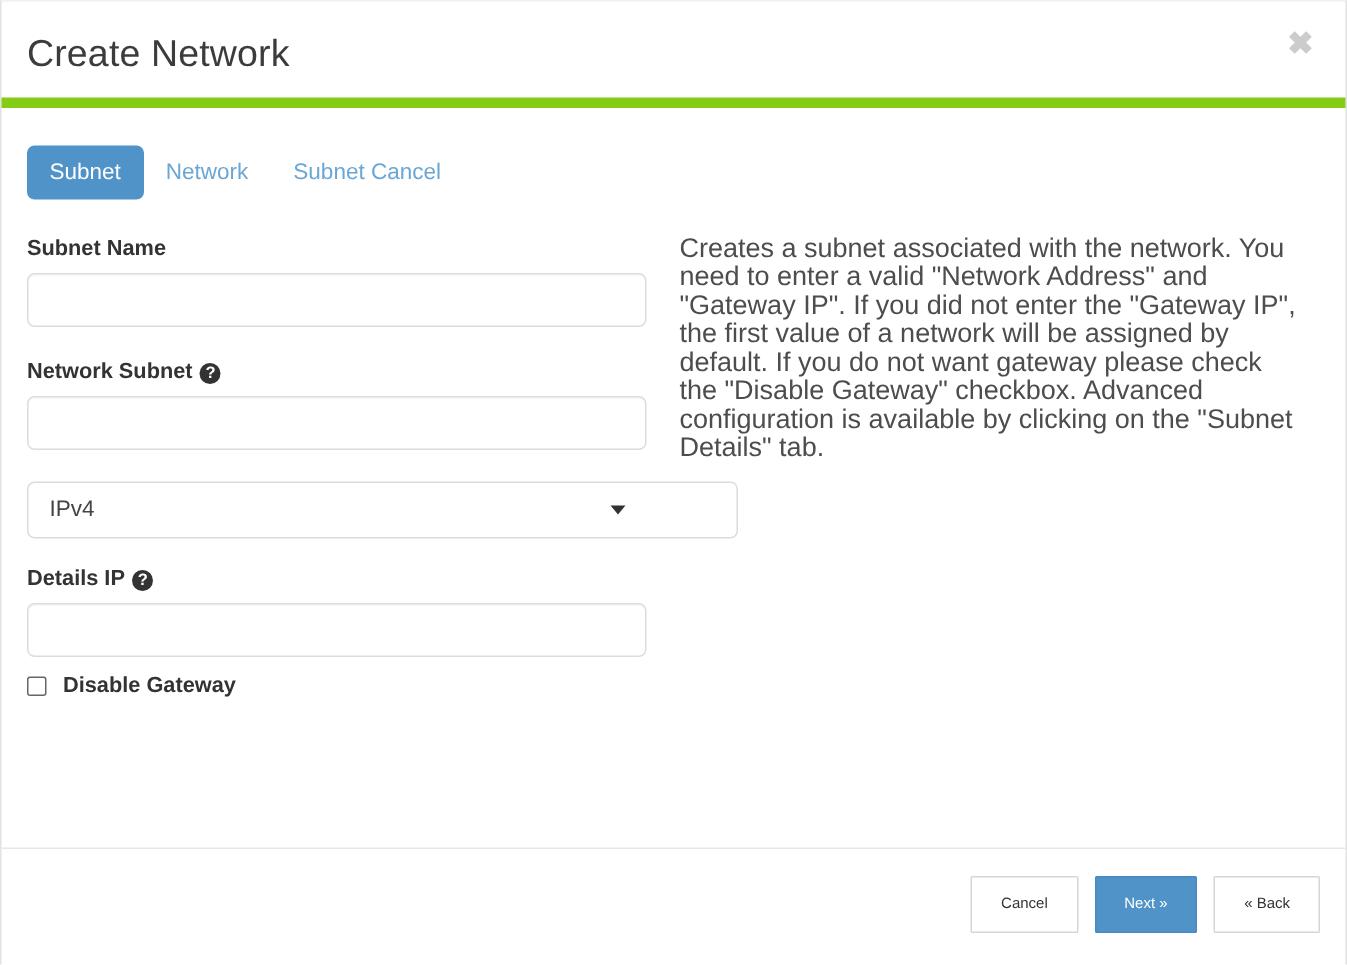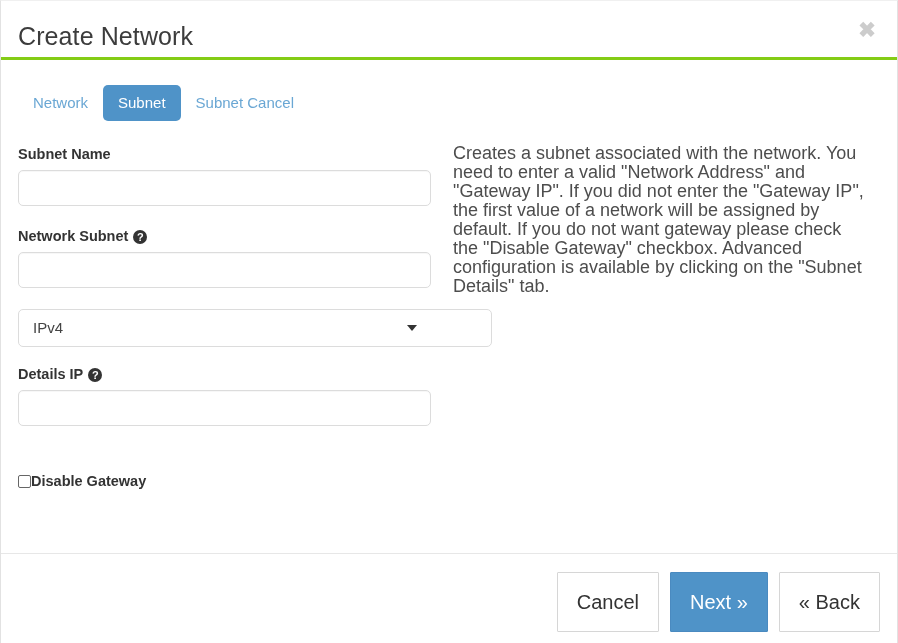--- a/index.html
+++ b/index.html
@@ -22,23 +22,23 @@
     box-sizing: border-box;
     background: #ffffff;
     border-left: 1px solid #e2e2e2;
     border-right: 1px solid #e2e2e2;
     border-top: 1px solid #f0f0f0;
   }
 
   
   .modal-header {
     position: relative;
-    height: 59px;
-    box-sizing: border-box;
-    border-bottom: 3px solid #84cc16;
+    height: 71px;
+    box-sizing: border-box;
+    border-bottom: 7px solid #84cc16;
   }
   .modal-title {
     position: absolute;
     left: 17px;
     top: 21px;
     font-size: 25px;
     font-weight: 400;
     color: #3c3c3c;
     letter-spacing: 0.1px;
   }
@@ -176,21 +176,22 @@
     border-right: 5px solid transparent;
     border-top: 6px solid #333333;
     pointer-events: none;
   }
   .spacer-20 { height: 21px; }
   .spacer-18 { height: 18px; }
 
   .checkbox-row {
     display: flex;
     align-items: center;
-    margin-top: 47px;
+    gap: 11px;
+    margin-top: 11px;
   }
   .cbox {
     width: 13px;
     height: 13px;
     box-sizing: border-box;
     border: 1px solid #666666;
     border-radius: 2px;
     background: #ffffff;
     cursor: pointer;
     appearance: none;
@@ -222,23 +223,23 @@
   }
   .footer-actions {
     position: absolute;
     right: 17px;
     top: 18px;
     display: flex;
     gap: 11px;
   }
   .btn {
     font-family: "Liberation Sans", sans-serif;
-    font-size: 20px;
+    font-size: 10px;
     line-height: 20px;
-    padding: 19px 19px;
+    padding: 8px 19px;
     border-radius: 1px;
     cursor: pointer;
     white-space: nowrap;
   }
   .btn-default {
     background: #ffffff;
     border: 1px solid #d6d6d6;
     color: #333333;
   }
   .btn-primary {
@@ -253,22 +254,22 @@
 <div class="modal">
 
   <div class="modal-header">
     <div class="modal-title">Create Network</div>
     <button class="close-btn">✖</button>
   </div>
 
   <div class="modal-body">
 
     <div class="tabs">
+      <button class="tab active">Subnet</button>
       <button class="tab">Network</button>
-      <button class="tab active">Subnet</button>
       <button class="tab">Subnet Cancel</button>
     </div>
 
     <div class="form-col">
 
       <div class="field">
         <div class="field-label">
           <span>Subnet Name</span>
         </div>
         <input class="text-input" type="text" placeholder="" style="">

